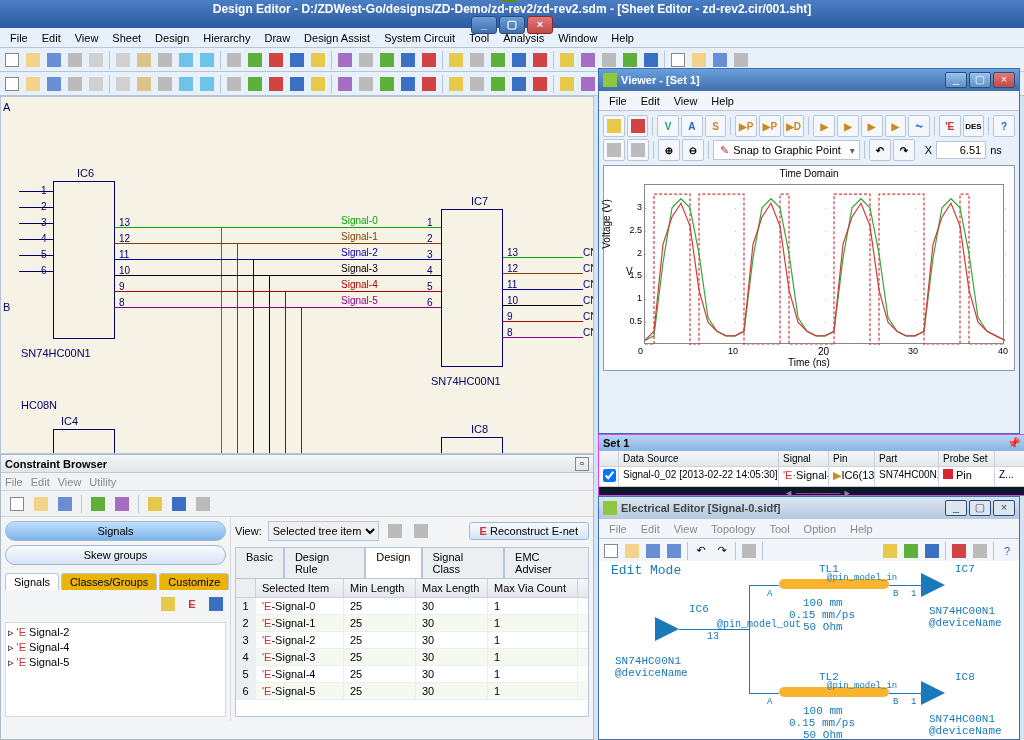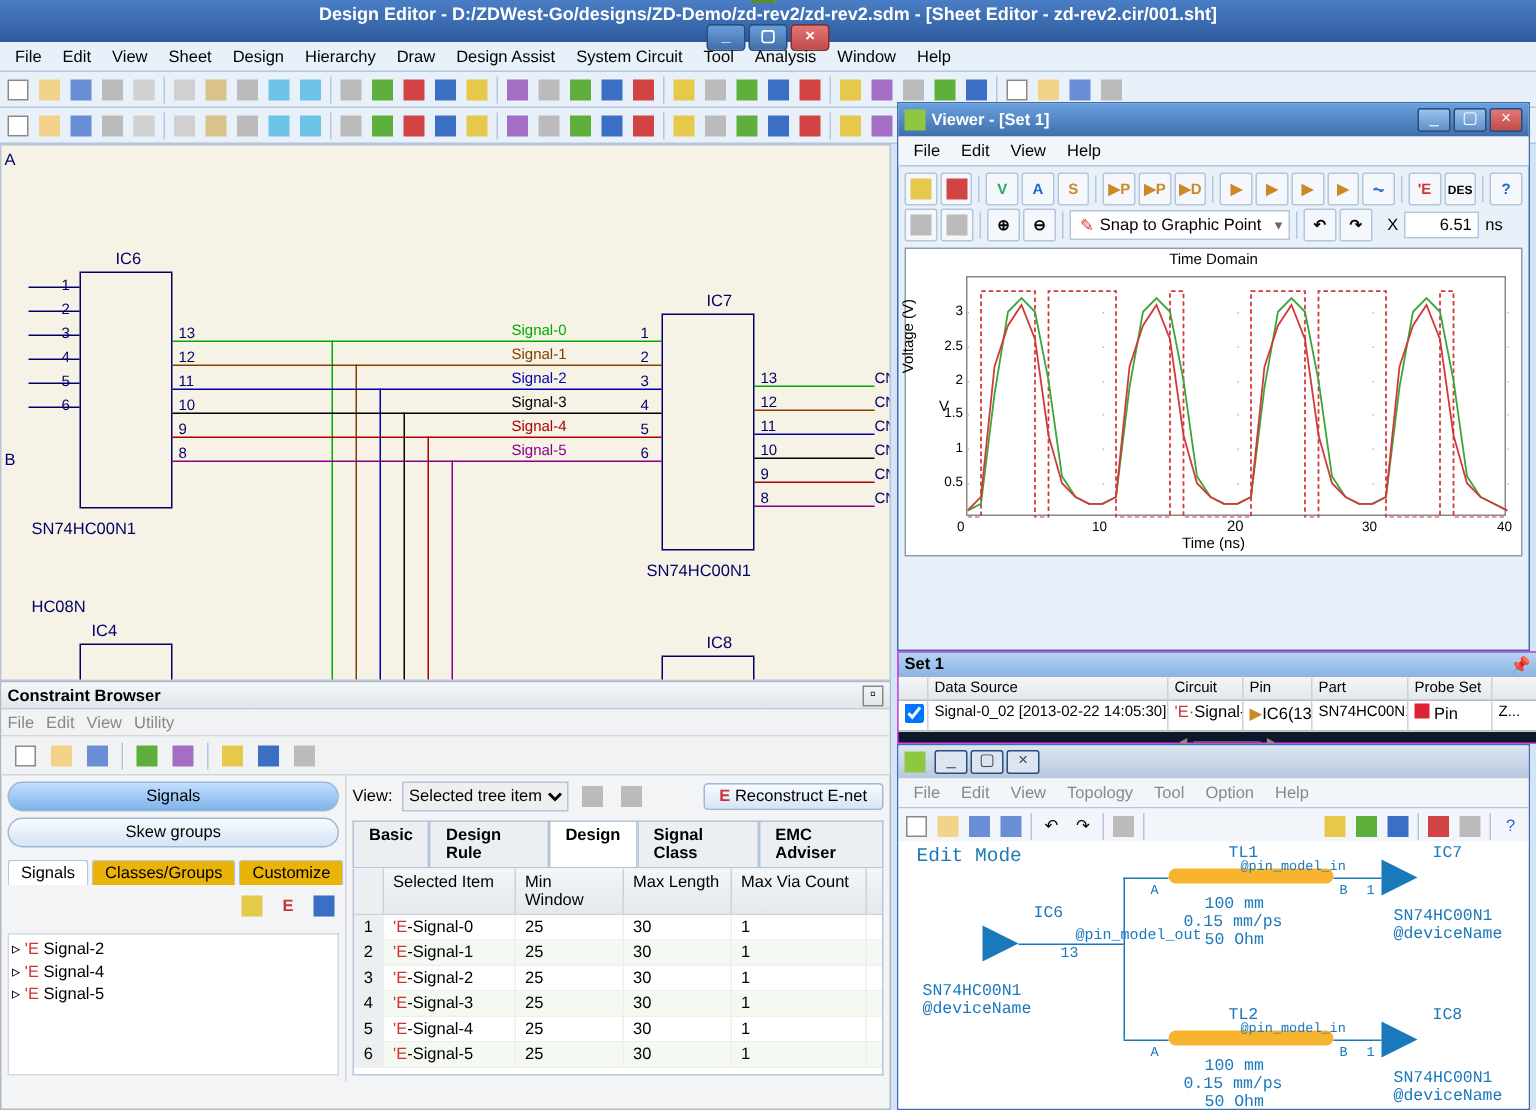--- a/index.html
+++ b/index.html
@@ -51,21 +51,21 @@
 .cb-filter input { flex: 1; height: 18px; border: 1px solid #b6c6da; padding: 0 4px; }
 .cb-tree { flex: 1; border: 1px solid #d2d8de; background: #fff; margin-top: 4px; overflow: auto; padding: 2px; }
 .tree-item { padding: 1px 0; }
 
 .cb-right { flex: 1; padding: 4px; display: flex; flex-direction: column; }
 .cb-view-row { display: flex; align-items: center; gap: 6px; margin-bottom: 6px; }
 .cb-view-row select { flex: 1; height: 20px; border: 1px solid #b6c6da; }
 .reconstruct-btn { padding: 2px 10px; background: linear-gradient(#f8fbff,#d5e4f4); border: 1px solid #9db8d6; border-radius: 3px; cursor: pointer; }
 
 .route-tabs { display: flex; gap: 0; border-bottom: 1px solid #b6c6da; }
-.rtab { padding: 3px 10px; border: 1px solid #b6c6da; border-bottom: none; background: #eceff2; cursor: pointer; font-weight: bold; }
+.rtab { padding: 3px 10px; border: 1px solid #b6c6da; border-bottom: none; background: #eceff2; cursor: pointer; }
 .rtab.active { background: #fff; }
 
 .route-table { flex: 1; border: 1px solid #b6c6da; border-top: none; background: #fff; overflow: auto; }
 .rt-header { display: flex; background: linear-gradient(#f4f6f8,#e4e8ec); border-bottom: 1px solid #cbd2da; }
 .rt-header div { padding: 3px 6px; border-right: 1px solid #cbd2da; font-weight: normal; }
 .rt-row { display: flex; border-bottom: 1px solid #eee; }
 .rt-row.alt { background: #f4faf2; }
 .rt-row div { padding: 2px 6px; border-right: 1px solid #eee; }
 .rt-num { width: 20px; background: #eceff2; text-align: center; border-right: 1px solid #cbd2da; }
 .rt-sel { width: 88px; }
@@ -537,21 +537,21 @@
             <div class="rtab">Basic</div>
             <div class="rtab">Design Rule</div>
             <div class="rtab active">Design</div>
             <div class="rtab">Signal Class</div>
             <div class="rtab">EMC Adviser</div>
           </div>
         <div class="route-table">
           <div class="rt-header">
             <div class="rt-num"></div>
             <div class="rt-sel">Selected Item</div>
-            <div class="rt-min">Min Window</div>
+            <div class="rt-min">Min Length</div>
             <div class="rt-max">Max Length</div>
             <div class="rt-via">Max Via Count</div>
           </div>
           <div id="route-rows">
               <div class="rt-row">
                 <div class="rt-num">1</div>
                 <div class="rt-sel"><span style="color:#c33">'E</span>-Signal-0</div>
                 <div class="rt-min">25</div>
                 <div class="rt-max">30</div>
                 <div class="rt-via">1</div>
@@ -727,21 +727,21 @@
   <div class="set1-panel">
     <div class="set1-header">
       <span>Set 1</span>
       <span style="flex:1"></span>
       <span>📌 ✕</span>
     </div>
     <div class="set1-table">
       <div class="set1-hrow">
         <div style="width:20px"></div>
         <div style="width:160px">Data Source</div>
-        <div style="width:50px">Circuit</div>
+        <div style="width:50px">Signal</div>
         <div style="width:46px">Pin</div>
         <div style="width:64px">Part</div>
         <div style="width:56px">Probe Set</div>
         <div style="flex:1"></div>
       </div>
       <div class="set1-drow">
         <div style="width:20px"><input type="checkbox" checked="" style=""></div>
         <div style="width:160px">Signal-0_02  [2013-02-22 14:05:30]</div>
         <div style="width:50px"><span style="color:#c33">'E·</span><span>Signal-0</span></div>
         <div style="width:46px"><span style="color:#c82">▶</span><span>IC6(13)</span></div>
@@ -749,20 +749,21 @@
         <div style="width:56px"><span style="display:inline-block;width:10px;height:10px;background:#d23;margin-right:3px"></span><span>Pin</span></div>
         <div style="flex:1">Z...</div>
       </div>
     </div>
     <div style="height:12px;border-top:1px solid #ccc;display:flex;align-items:center;justify-content:center;font-size:9px;color:#888">◄ ─────── ►</div>
   </div>
 
   <div class="elec-win">
     <div class="sub-titlebar" style="background:linear-gradient(#dce6f2,#b6c8de);color:#444">
       <div class="icon" style="width:14px;height:14px;background:#8fc73e;margin-right:4px"></div>
+      <div class="title">Electrical Editor [Signal-0.sidf]</div>
       <div class="sub-winbtn" style="background:#dde6f0">_</div>
       <div class="sub-winbtn" style="background:#dde6f0">▢</div>
       <div class="sub-winbtn" style="background:#dde6f0">×</div>
     </div>
     <div class="menubar" style="background:#f2f6fa;color:#888" id="elec-menus">
         <span>File</span>
         <span>Edit</span>
         <span>View</span>
         <span>Topology</span>
         <span>Tool</span>

